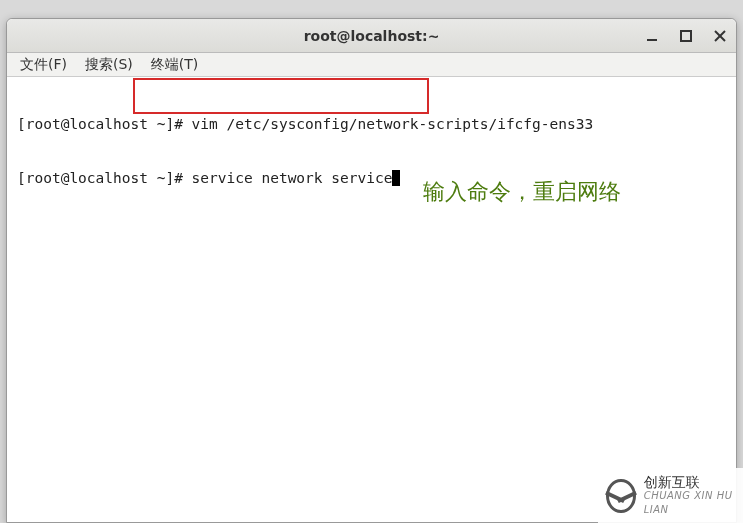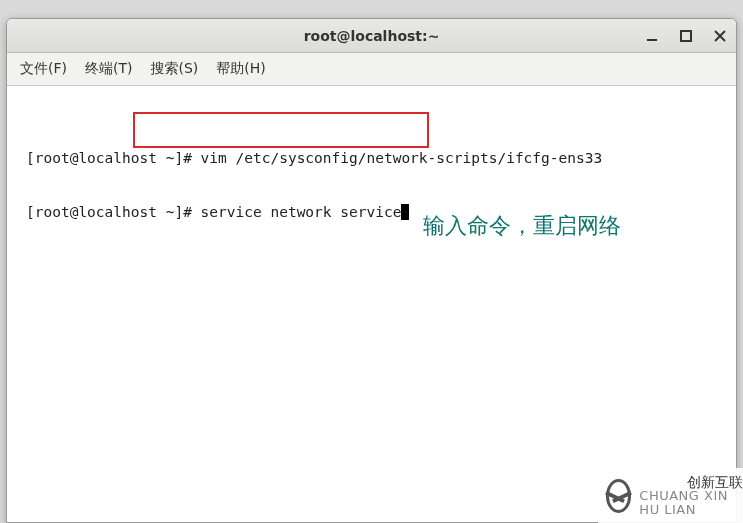--- a/index.html
+++ b/index.html
@@ -57,61 +57,60 @@
     width: 20px;
     height: 20px;
     display: flex;
     align-items: center;
     justify-content: center;
     font-size: 13px;
     color: #333;
     cursor: pointer;
   }
   .menubar {
-    height: 33px;
+    height: 24px;
     background: #f2f2f0;
     border-bottom: 1px solid #ccc;
     display: flex;
     align-items: center;
     padding: 0 4px;
     font-size: 14px;
     color: #333;
   }
   .menu-item {
     padding: 3px 9px;
     cursor: pointer;
   }
   .terminal {
     flex: 1;
     background: #fff;
     font-family: "DejaVu Sans Mono", "Courier New", monospace;
     font-size: 14.5px;
     line-height: 18px;
     color: #222;
-    padding: 2px 19px;
+    padding: 2px 10px;
     position: relative;
     white-space: pre;
-    margin-top: 25px;
   }
   .tline { white-space: pre; }
   .cursor {
     display: inline-block;
     width: 8px;
     height: 16px;
     background: #000;
     vertical-align: text-bottom;
   }
   .redbox {
     position: absolute;
     border: 2px solid #d62a2a;
     pointer-events: none;
   }
   .annot {
     position: absolute;
-    color: #0f766e;
+    color: #4d7c0f;
     font-family: "SimSun", "NSimSun", serif;
     font-size: 22px;
     pointer-events: none;
   }
   .watermark {
     position: absolute;
     right: 0;
     bottom: 0;
     width: 145px;
     height: 55px;
@@ -144,22 +143,22 @@
     content: "";
     position: absolute;
     right: -4px;
     top: 13px;
     width: 20px;
     height: 4px;
     background: #555;
     transform: rotate(-25deg);
   }
   .wm-text { line-height: 14px; }
-  .wm-cn { font-size: 14px; color: #333; text-align: right; }
-  .wm-en { font-size: 13px; color: #888; letter-spacing: 0.5px; }
+  .wm-cn { font-size: 14px; color: #333; }
+  .wm-en { font-size: 10px; color: #888; letter-spacing: 0.5px; font-style: italic; }
 </style>
 </head>
 <body>
 
 <div class="window">
   <div class="titlebar">
     <div class="title">root@localhost:~</div>
     <div class="winbtns">
       <div class="winbtn">
         <svg width="12" height="12">
@@ -175,23 +174,22 @@
         <svg width="12" height="12">
             <line x1="1" y1="1" x2="11" y2="11" stroke="#333" stroke-width="2"></line>
             <line x1="11" y1="1" x2="1" y2="11" stroke="#333" stroke-width="2"></line>
           </svg>
       </div>
     </div>
   </div>
 
   <div class="menubar">
     <div class="menu-item">文件(F)</div>
+    <div class="menu-item">搜索(S)</div>
     <div class="menu-item">终端(T)</div>
-    <div class="menu-item">搜索(S)</div>
-    <div class="menu-item">帮助(H)</div>
   </div>
 
   <div class="terminal">
     <div class="tline"><span>[root@localhost ~]# </span><span>vim /etc/sysconfig/network-scripts/ifcfg-ens33</span></div>
     <div class="tline"><span>[root@localhost ~]# </span><span>service network service</span><span class="cursor"></span></div>
 
     <div class="redbox" style="left:126px; top:1px; width:296px; height:36px;"></div>
     <div class="annot" style="left:416px; top:106px;">输入命令，重启网络</div>
   </div>
 </div>

